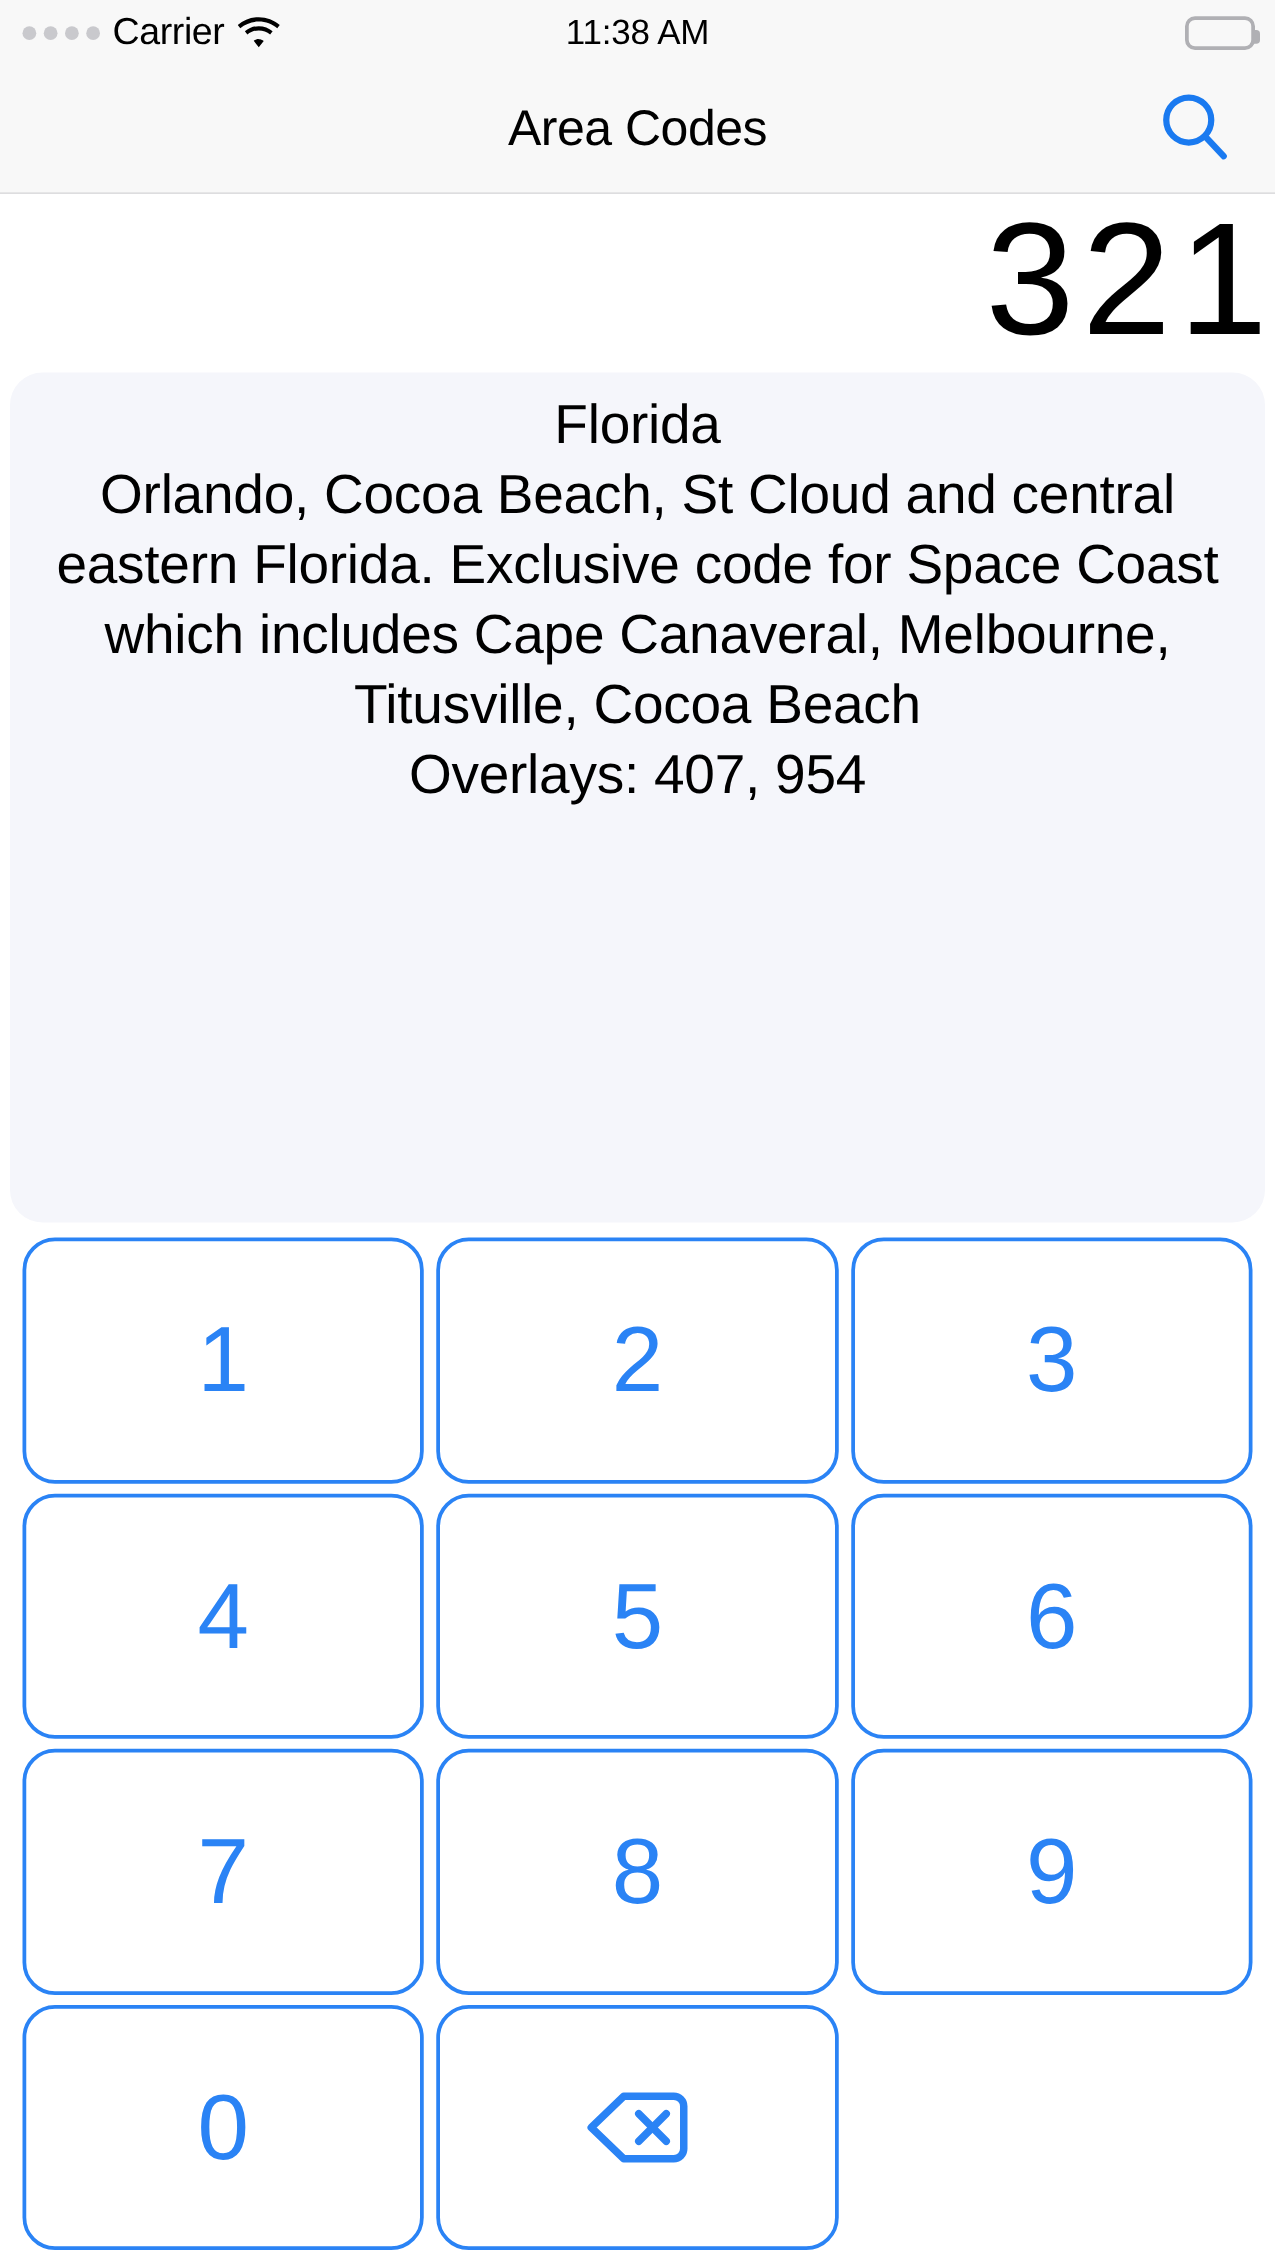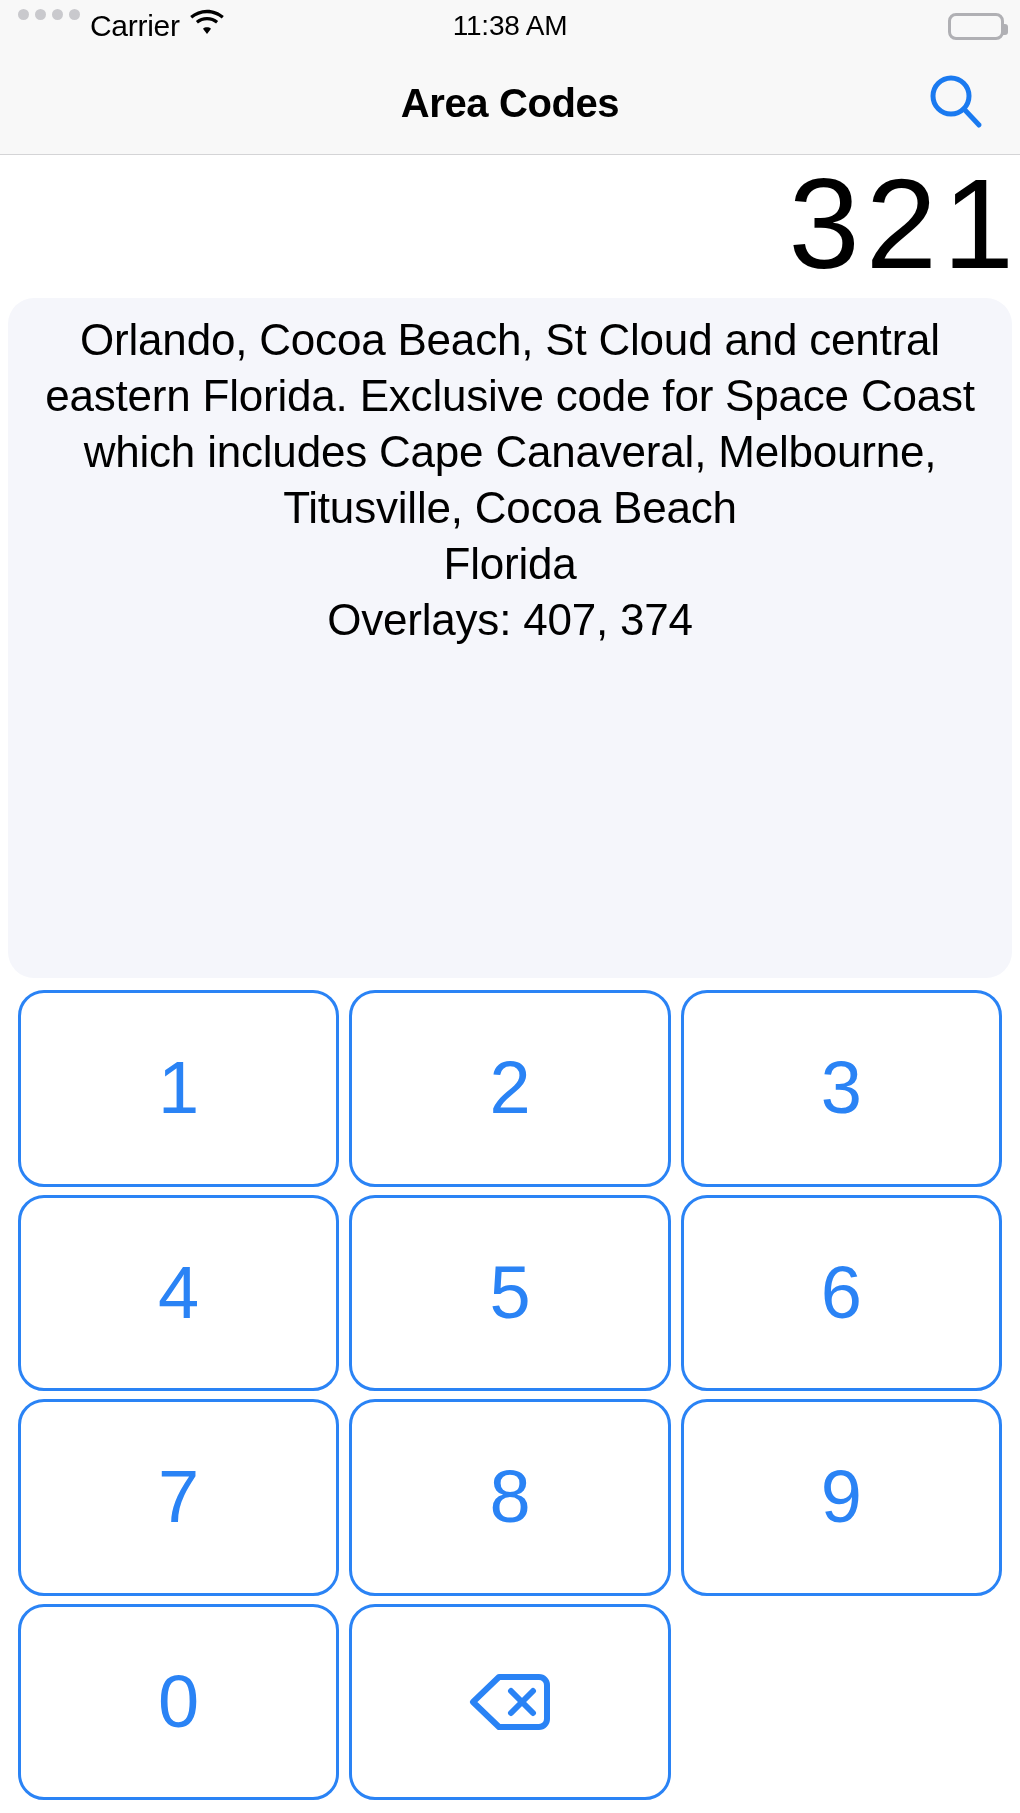--- a/index.html
+++ b/index.html
@@ -10,21 +10,21 @@
     overflow:hidden;
   }
   #app { position:relative; width:1020px; height:1813px; background:#ffffff; }
 
   
   .statusbar{
     position:absolute; top:0; left:0; width:1020px; height:52px;
     background:#f8f8f8;
     display:flex; align-items:center;
   }
-  .sb-left{ position:absolute; left:18px; display:flex; align-items:flex-start; gap:10px; }
+  .sb-left{ position:absolute; left:18px; display:flex; align-items:center; gap:10px; }
   .sig-dots{ display:flex; gap:6px; align-items:center; }
   .sig-dots i{ display:block; width:11px; height:11px; border-radius:50%; background:#c9c9cd; }
   .carrier{ font-size:30px; color:#000; letter-spacing:-.3px; }
   .wifi{ position:relative; width:34px; height:26px; }
   .sb-center{
     position:absolute; left:0; width:1020px; text-align:center;
     font-size:28px; color:#000; letter-spacing:-.2px;
   }
   .sb-right{ position:absolute; right:16px; display:flex; align-items:center; }
   .batt{
@@ -40,21 +40,21 @@
 
   
   .navbar{
     position:absolute; top:52px; left:0; width:1020px; height:103px;
     background:#f8f8f8;
     border-bottom:1px solid #d4d4d6;
   }
   .nav-title{
     position:absolute; left:0; top:0; width:1020px; height:103px;
     display:flex; align-items:center; justify-content:center;
-    font-size:40px; font-weight:bold; color:#000; letter-spacing:-.4px;
+    font-size:40px; font-weight:normal; color:#000; letter-spacing:-.4px;
   }
   .nav-search{
     position:absolute; right:26px; top:50%; transform:translateY(-50%);
     width:76px; height:76px; display:flex; align-items:center; justify-content:center;
     cursor:pointer;
   }
 
   
   .code-display{
     position:absolute; top:156px; left:0; width:1020px; height:135px;
@@ -141,23 +141,23 @@
         </svg>
       </span>
     </div>
   </div>
 
   <div class="code-display">
     <span class="code-text">321</span>
   </div>
 
   <div class="info-panel">
+    <div class="info-line">Florida</div>
     <div class="info-line">Orlando, Cocoa Beach, St Cloud and central eastern Florida. Exclusive code for Space Coast which includes Cape Canaveral, Melbourne, Titusville, Cocoa Beach</div>
-    <div class="info-line">Florida</div>
-    <div class="info-line">Overlays: 407, 374</div>
+    <div class="info-line">Overlays: 407, 954</div>
   </div>
 
   <div class="keypad" id="keypad">
       <div class="key">
         <span class="num">1</span>
       </div>
       <div class="key">
         <span class="num">2</span>
       </div>
       <div class="key">

